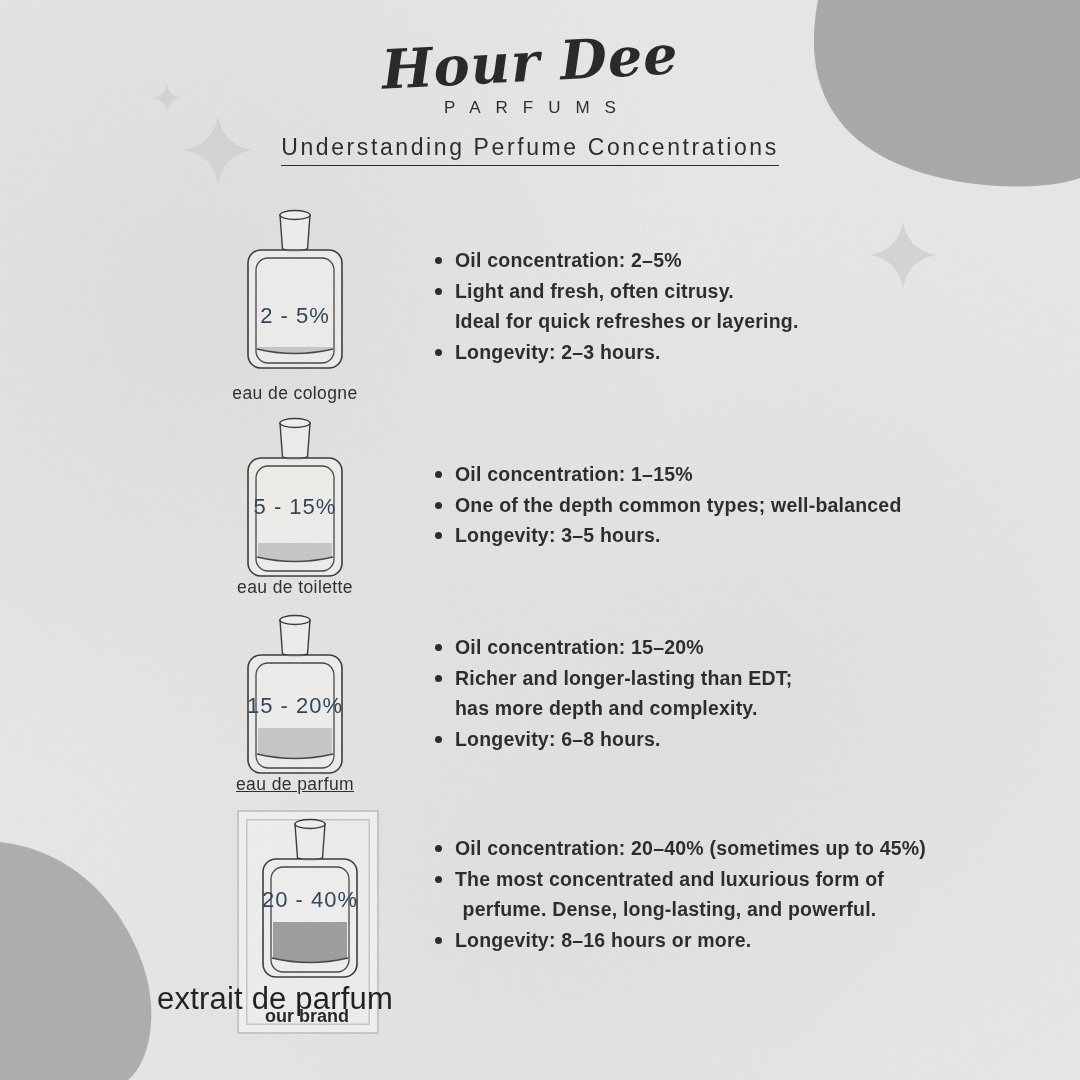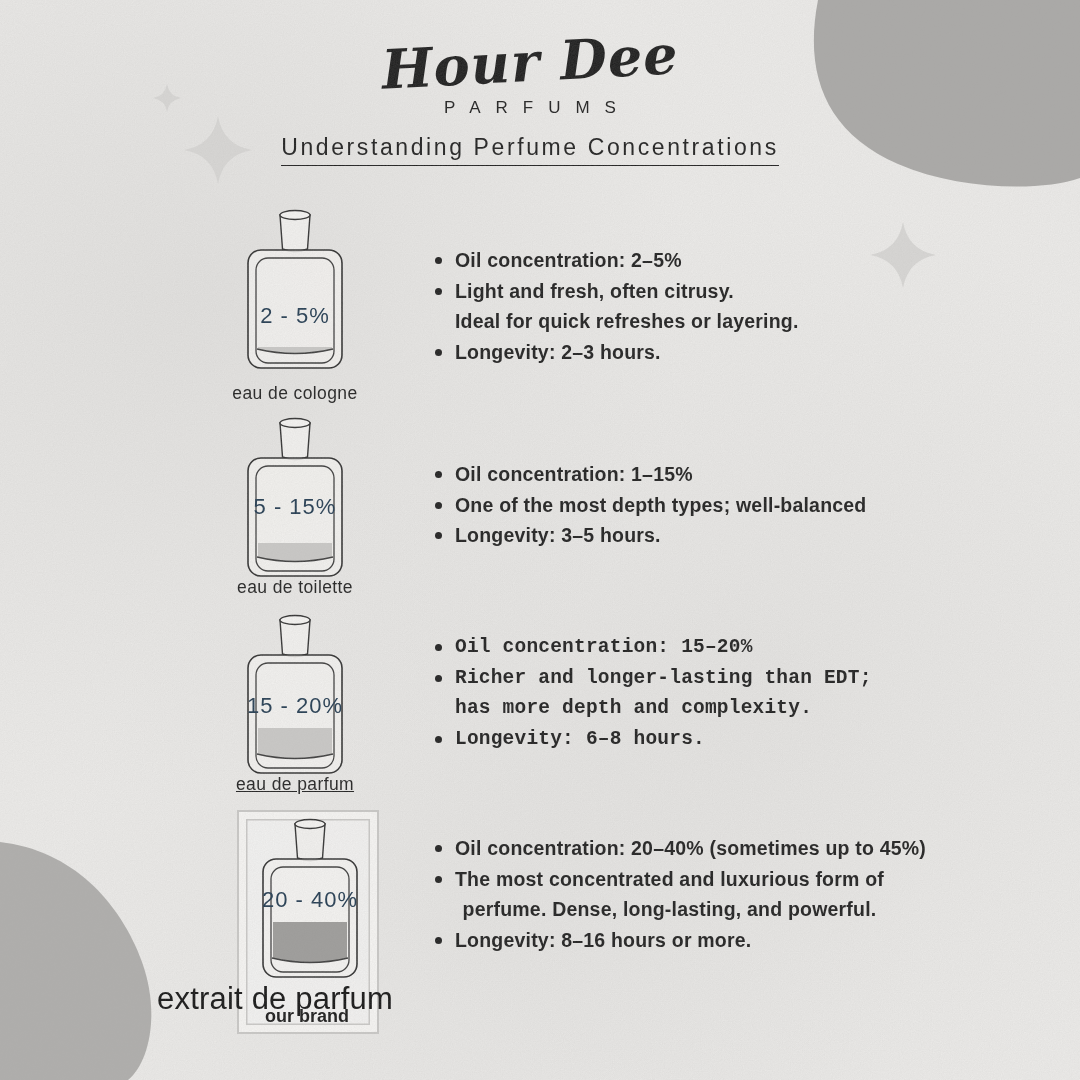--- a/index.html
+++ b/index.html
@@ -139,21 +139,21 @@
   <ul class="bullets" style="left:432px; top:459px;">
     <li>
         <span class="dot"></span>
       <div class="lines">
           <div>Oil concentration: 1–15%</div>
         </div>
       </li>
     <li>
         <span class="dot"></span>
       <div class="lines">
-          <div>One of the most depth types; well-balanced</div>
+          <div>One of the depth common types; well-balanced</div>
         </div>
       </li>
     <li>
         <span class="dot"></span>
       <div class="lines">
           <div>Longevity: 3–5 hours.</div>
         </div>
       </li>
   </ul>
 
@@ -162,21 +162,21 @@
       <path class="cap-body" d="M40 8 Q55 13 70 8 L67.5 42 Q55 47 42.5 42 Z"></path>
       <ellipse class="cap-top" cx="55" cy="8" rx="15" ry="4.5"></ellipse>
       <rect class="body-outer" x="8" y="43" width="94" height="118" rx="13"></rect>
       <path class="bottle-fill" d="M18 116 L92 116 L92 142 Q55 151 18 142 Z" fill="#c9c8c6"></path>
       <path class="arch" d="M17 142 Q55 151 93 142"></path>
       <rect class="body-inner" x="16" y="51" width="78" height="105" rx="12"></rect>
       <text class="range-text" x="55" text-anchor="middle" y="101">15 - 20%</text>
     </svg>
   </div>
   <div class="bottle-label" style="left:195px; top:774px;text-decoration:underline;">eau de parfum</div>
-  <ul class="bullets" style="left:432px; top:632px;font-family:Liberation Mono, monospace;">
+  <ul class="bullets" style="left:432px; top:632px;">
     <li>
         <span class="dot"></span>
       <div class="lines">
           <div>Oil concentration: 15–20%</div>
         </div>
       </li>
     <li>
         <span class="dot"></span>
       <div class="lines">
           <div>Richer and longer-lasting than EDT;</div>

